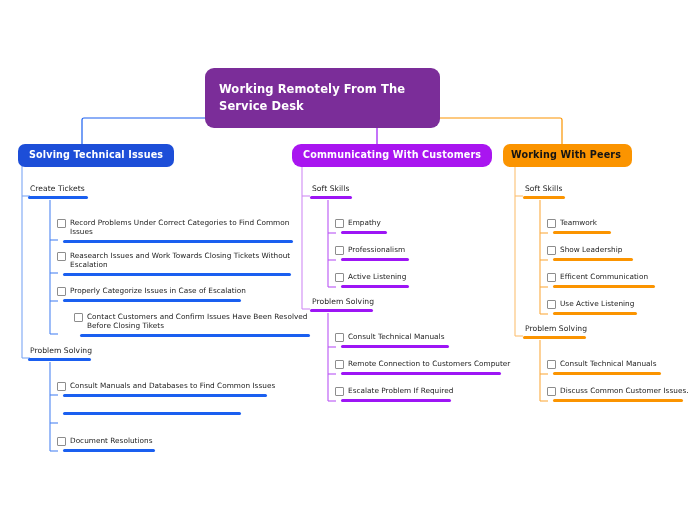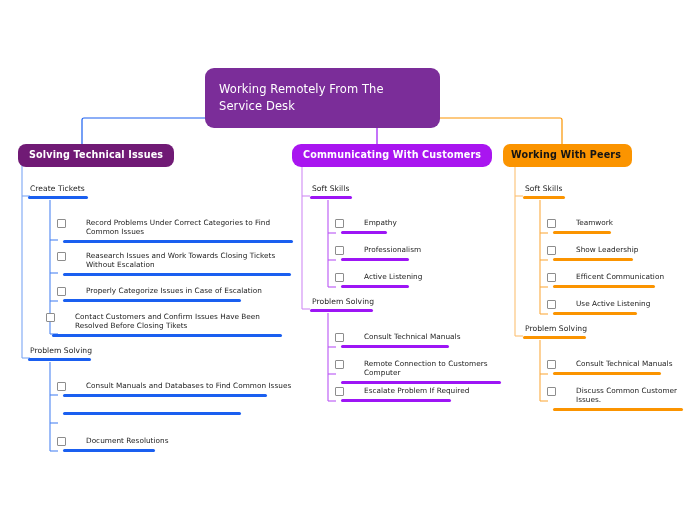--- a/index.html
+++ b/index.html
@@ -36,38 +36,38 @@
     position: absolute;
     left: 205px;
     top: 68px;
     width: 235px;
     box-sizing: border-box;
     background: #7b2d99;
     border-radius: 9px;
     padding: 13px 14px 14px 14px;
     color: #ffffff;
     font-size: 11.5px;
-    font-weight: normal;
+    font-weight: bold;
     line-height: 1.45;
     letter-spacing: 0.1px;
   }
 
   
   .branch-pill {
     position: absolute;
     border-radius: 7px;
     color: #ffffff;
     font-size: 9.6px;
     font-weight: bold;
     letter-spacing: 0.15px;
     padding: 6px 11px 7px 11px;
     white-space: nowrap;
     line-height: 1;
   }
-  .pill-blue   { background: #701a75; border-radius: 8px; }
+  .pill-blue   { background: #1d4ed8; }
   .pill-purple { background: #a915f0; }
   .pill-orange { background: #fb9400; color: #141414; padding-left: 8px; }
 
   
   .group {
     position: absolute;
   }
   .group-label {
     font-size: 7.6px;
     color: #232323;
@@ -83,21 +83,21 @@
   }
 
   
   .leaf {
     position: absolute;
     display: block;
   }
   .leaf-row {
     display: flex;
     align-items: flex-start;
-    gap: 20px;
+    gap: 4px;
   }
   .checkbox {
     width: 7px;
     height: 7px;
     border: 1px solid #8d8d8d;
     border-radius: 1px;
     background: #ffffff;
     flex: 0 0 auto;
     margin-top: 1px;
   }
@@ -213,21 +213,21 @@
   </div>
 
   <div class="leaf" style="left:57px; top:286px; width:236px;">
     <div class="leaf-row">
       <span class="checkbox"></span>
       <span class="leaf-text">Properly Categorize Issues in Case of Escalation</span>
     </div>
     <div class="leaf-bar c-blue" style="width:178px; margin-left:6px;"></div>
   </div>
 
-  <div class="leaf" style="left:46px; top:312px; width:236px;">
+  <div class="leaf" style="left:74px; top:312px; width:236px;">
     <div class="leaf-row">
       <span class="checkbox"></span>
       <span class="leaf-text">Contact Customers and Confirm Issues Have  Been Resolved Before Closing Tikets</span>
     </div>
     <div class="leaf-bar c-blue" style="width:230px; margin-left:6px;"></div>
   </div>
 
   <div class="leaf" style="left:57px; top:381px; width:236px;">
     <div class="leaf-row">
       <span class="checkbox"></span>

